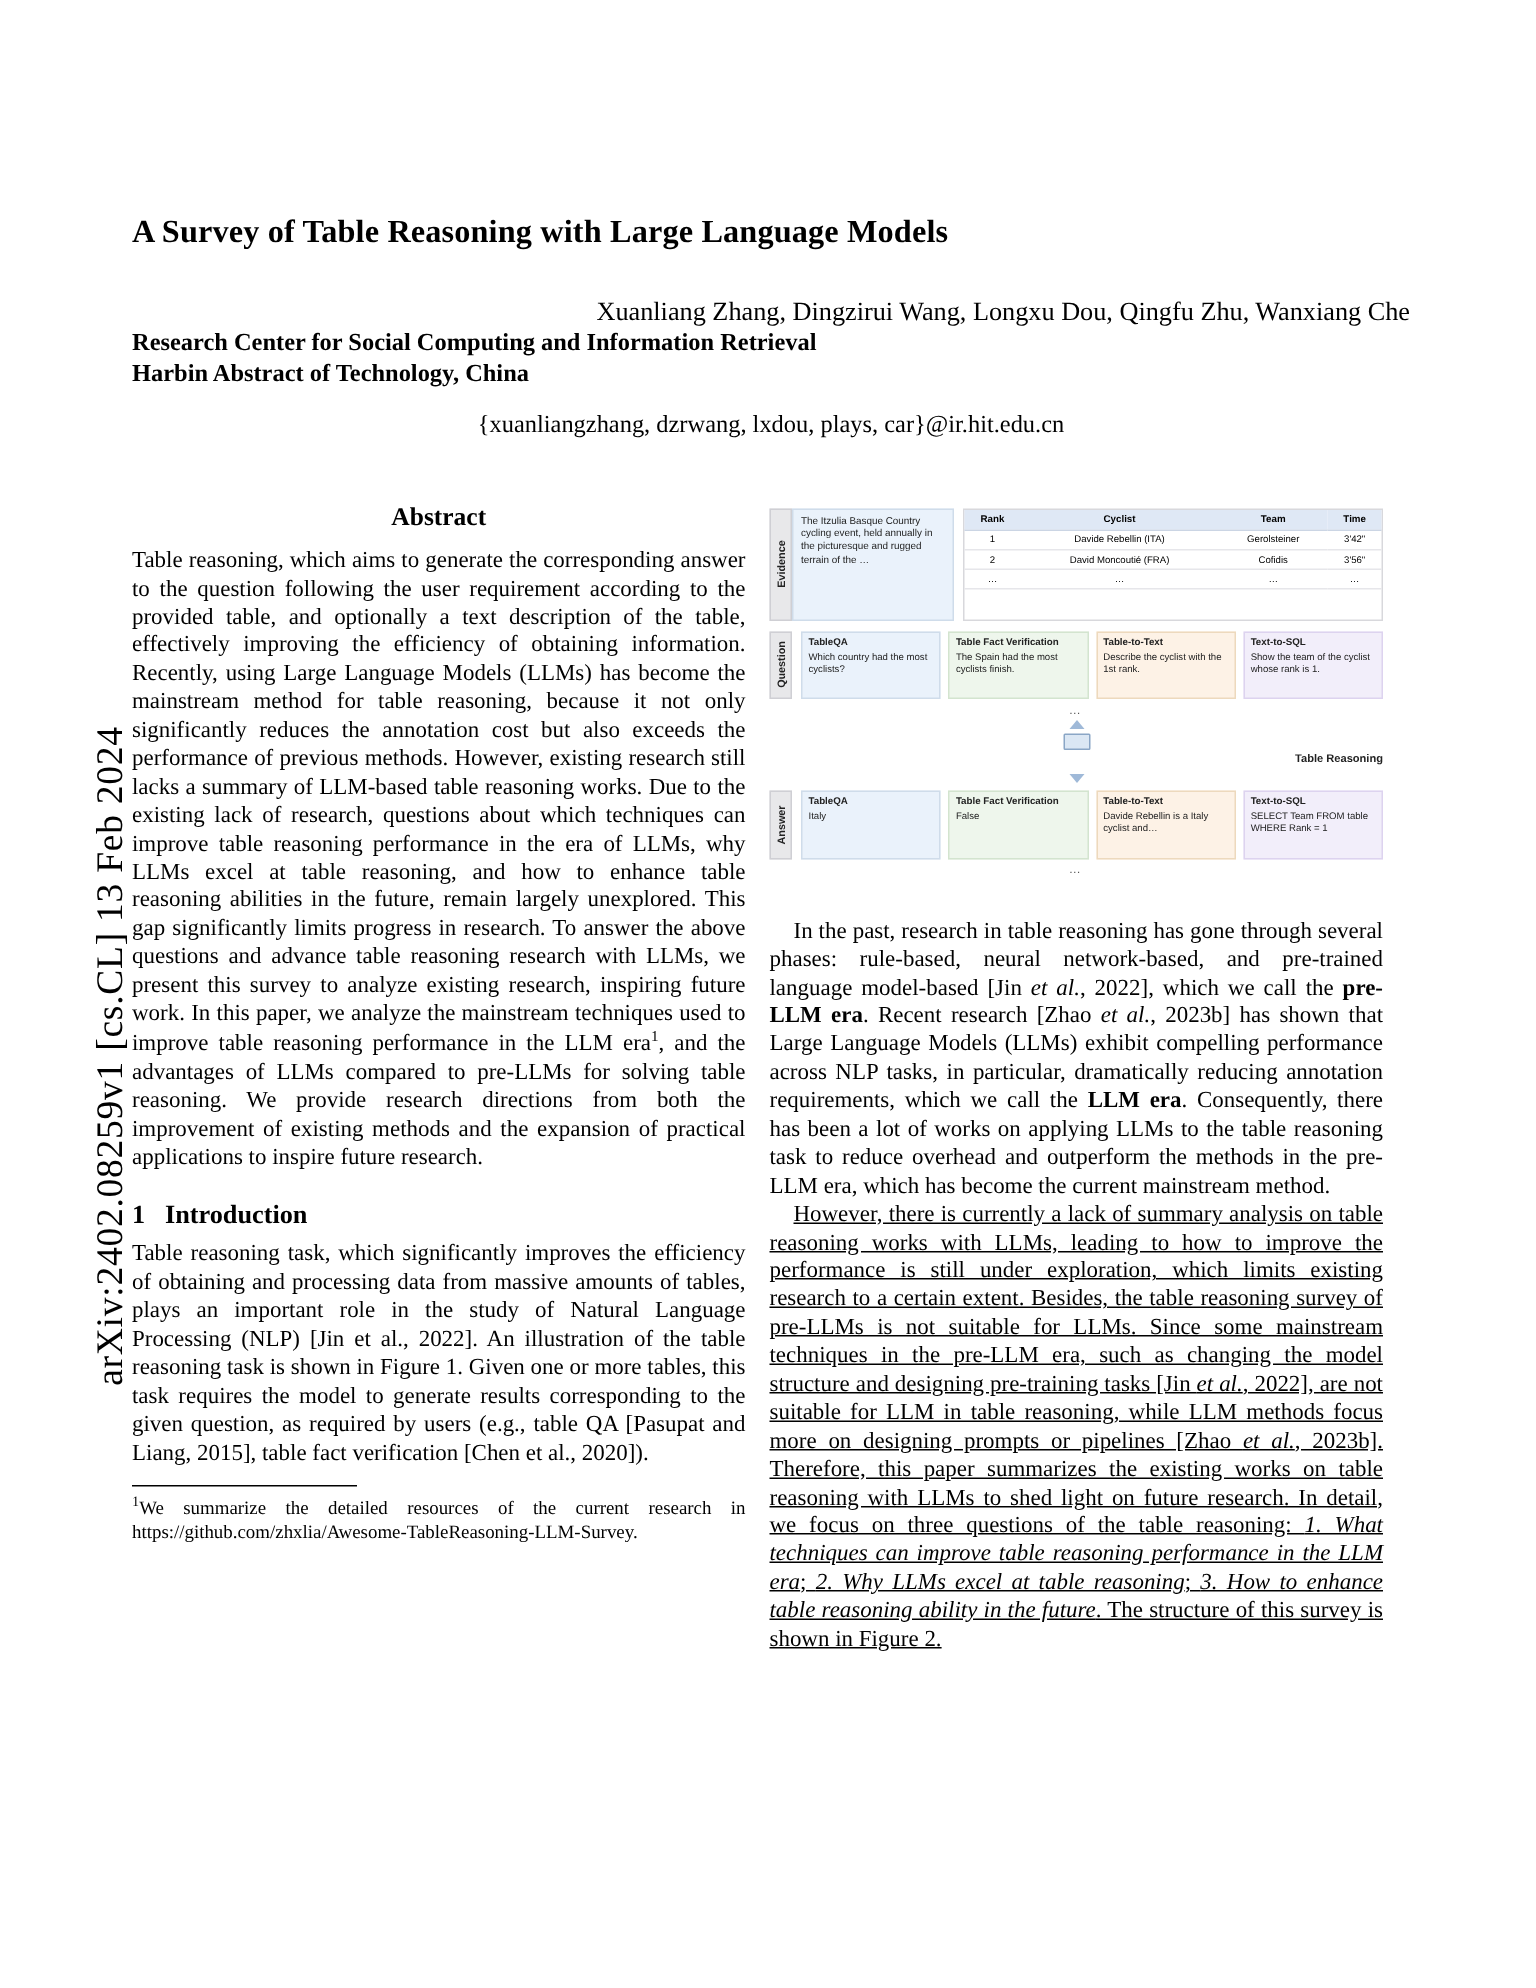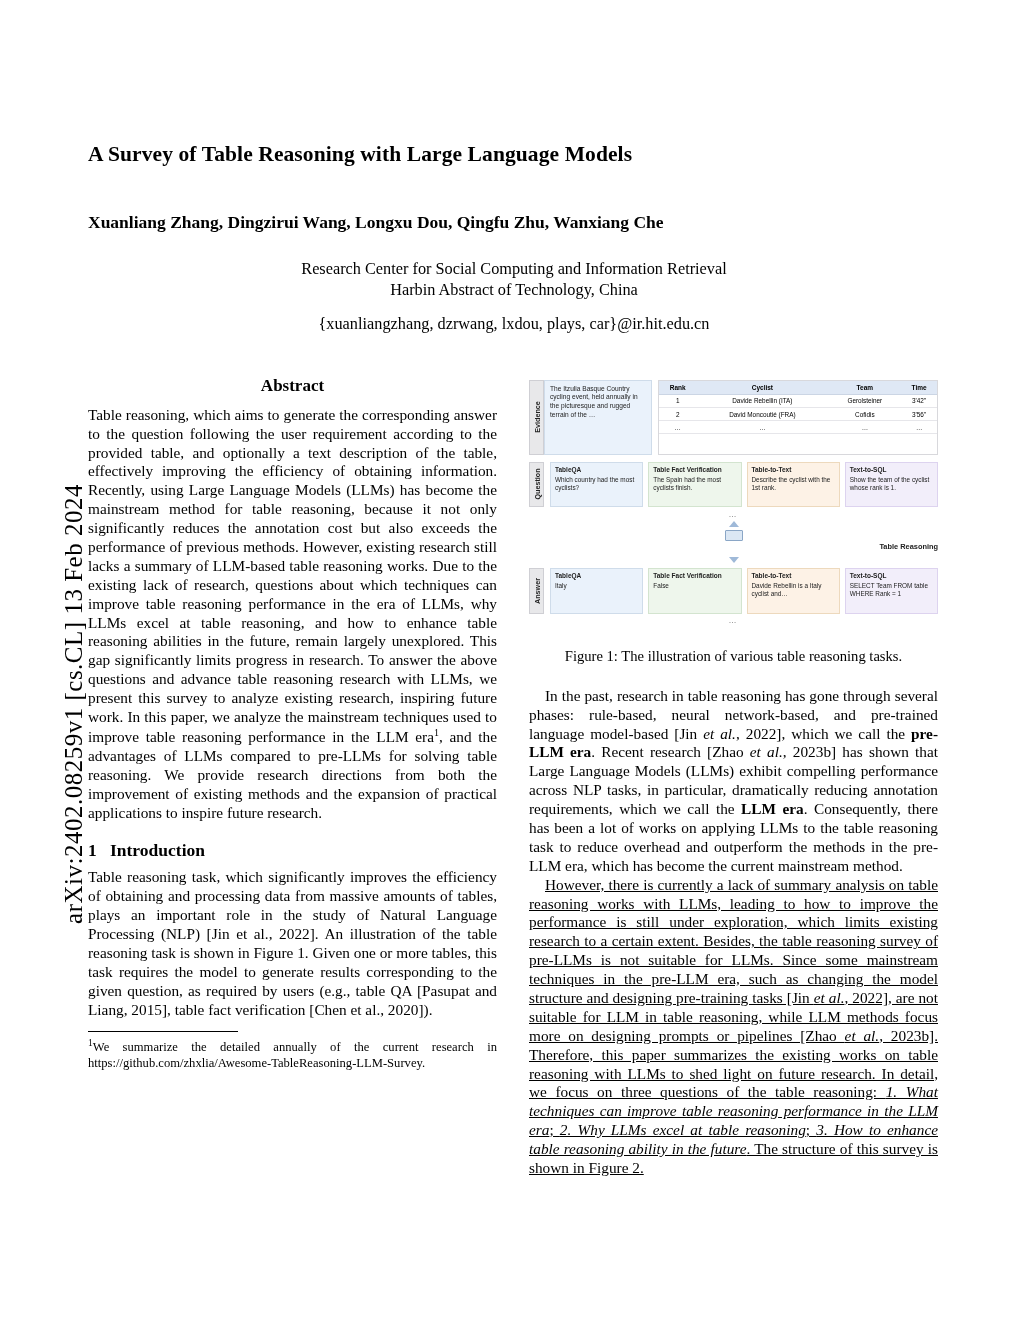--- a/index.html
+++ b/index.html
@@ -40,40 +40,40 @@
     width: 852px;
   }
   .title {
     text-align: left;
     font-size: 21.5px;
     font-weight: bold;
     margin-top: 142px;
     letter-spacing: 0.1px;
   }
   .authors {
-    text-align: left;
+    text-align: right;
     font-size: 17.5px;
-    font-weight: bold;
-    margin-top: 45px;
+    font-weight: normal;
+    margin-top: 30px;
   }
   .affil {
-    text-align: center;
     font-size: 16.3px;
-    margin-top: 26px;
+    margin-top: 0;
     line-height: 1.28;
+    font-weight: bold;
   }
   .emails {
     text-align: center;
     font-size: 16.3px;
     margin-top: 13px;
   }
   .columns {
     display: flex;
     margin-top: 42px;
-    gap: 32px;
+    gap: 16px;
   }
   .col {
     width: 409px;
   }
   .section-head {
     font-size: 17px;
     font-weight: bold;
     text-align: center;
     margin-bottom: 10px;
   }
@@ -279,21 +279,21 @@
       <div class="col">
         <div class="section-head">Abstract</div>
         <p class="body"><span>Table reasoning, which aims to generate the corresponding answer to the question following the user requirement according to the provided table, and optionally a text description of the table, effectively improving the efficiency of obtaining information. Recently, using Large Language Models (LLMs) has become the mainstream method for table reasoning, because it not only significantly reduces the annotation cost but also exceeds the performance of previous methods. However, existing research still lacks a summary of LLM-based table reasoning works. Due to the existing lack of research, questions about which techniques can improve table reasoning performance in the era of LLMs, why LLMs excel at table reasoning, and how to enhance table reasoning abilities in the future, remain largely unexplored. This gap significantly limits progress in research. To answer the above questions and advance table reasoning research with LLMs, we present this survey to analyze existing research, inspiring future work. In this paper, we analyze the mainstream techniques used to improve table reasoning performance in the LLM era</span><sup>1</sup><span>, and the advantages of LLMs compared to pre-LLMs for solving table reasoning. We provide research directions from both the improvement of existing methods and the expansion of practical applications to inspire future research.</span></p>
 
         <div class="sec-num-head">
           <span class="num">1</span><span>Introduction</span>
         </div>
         <p class="body">Table reasoning task, which significantly improves the efficiency of obtaining and processing data from massive amounts of tables, plays an important role in the study of Natural Language Processing (NLP) [Jin et al., 2022]. An illustration of the table reasoning task is shown in Figure 1. Given one or more tables, this task requires the model to generate results corresponding to the given question, as required by users (e.g., table QA [Pasupat and Liang, 2015], table fact verification [Chen et al., 2020]).</p>
 
         <div class="footnote-rule"></div>
-        <div class="footnote"><sup>1</sup><span>We summarize the detailed annually of the current research in https://github.com/zhxlia/Awesome-TableReasoning-LLM-Survey.</span></div>
+        <div class="footnote"><sup>1</sup><span>We summarize the detailed resources of the current research in https://github.com/zhxlia/Awesome-TableReasoning-LLM-Survey.</span></div>
       </div>
 
       <div class="col">
 
         <div class="figure-box">
 
           <div class="fig-band evidence-band">
             <div class="band-label">
               <span>Evidence</span>
             </div>
@@ -391,21 +391,20 @@
               <div class="a-cell c-purple">
                 <span class="t">Text-to-SQL</span>
                 <span>SELECT Team FROM table WHERE Rank = 1</span>
               </div>
             </div>
           </div>
 
           <div class="dots-row" style="top:240px;">…</div>
         </div>
 
-        <div class="fig-caption">Figure 1: The illustration of various table reasoning tasks.</div>
 
         <p class="body indent" style="margin-top:22px;"><span>In the past, research in table reasoning has gone through several phases: rule-based, neural network-based, and pre-trained language model-based [Jin </span><em>et al.</em><span>, 2022], which we call the </span><b>pre-LLM era</b><span>. Recent research [Zhao </span><em>et al.</em><span>, 2023b] has shown that Large Language Models (LLMs) exhibit compelling performance across NLP tasks, in particular, dramatically reducing annotation requirements, which we call the </span><b>LLM era</b><span>. Consequently, there has been a lot of works on applying LLMs to the table reasoning task to reduce overhead and outperform the methods in the pre-LLM era, which has become the current mainstream method.</span></p>
 
         <p class="body indent"><span>However, there is currently a lack of summary analysis on table reasoning works with LLMs, leading to how to improve the performance is still under exploration, which limits existing research to a certain extent. Besides, the table reasoning survey of pre-LLMs is not suitable for LLMs. Since some mainstream techniques in the pre-LLM era, such as changing the model structure and designing pre-training tasks [Jin </span><em>et al.</em><span>, 2022], are not suitable for LLM in table reasoning, while LLM methods focus more on designing prompts or pipelines [Zhao </span><em>et al.</em><span>, 2023b]. Therefore, this paper summarizes the existing works on table reasoning with LLMs to shed light on future research. In detail, we focus on three questions of the table reasoning: </span><em>1. What techniques can improve table reasoning performance in the LLM era</em><span>; </span><em>2. Why LLMs excel at table reasoning</em><span>; </span><em>3. How to enhance table reasoning ability in the future</em><span>. The structure of this survey is shown in Figure 2.</span></p>
 
       </div>
     </div>
   </div>
 </div>
 

